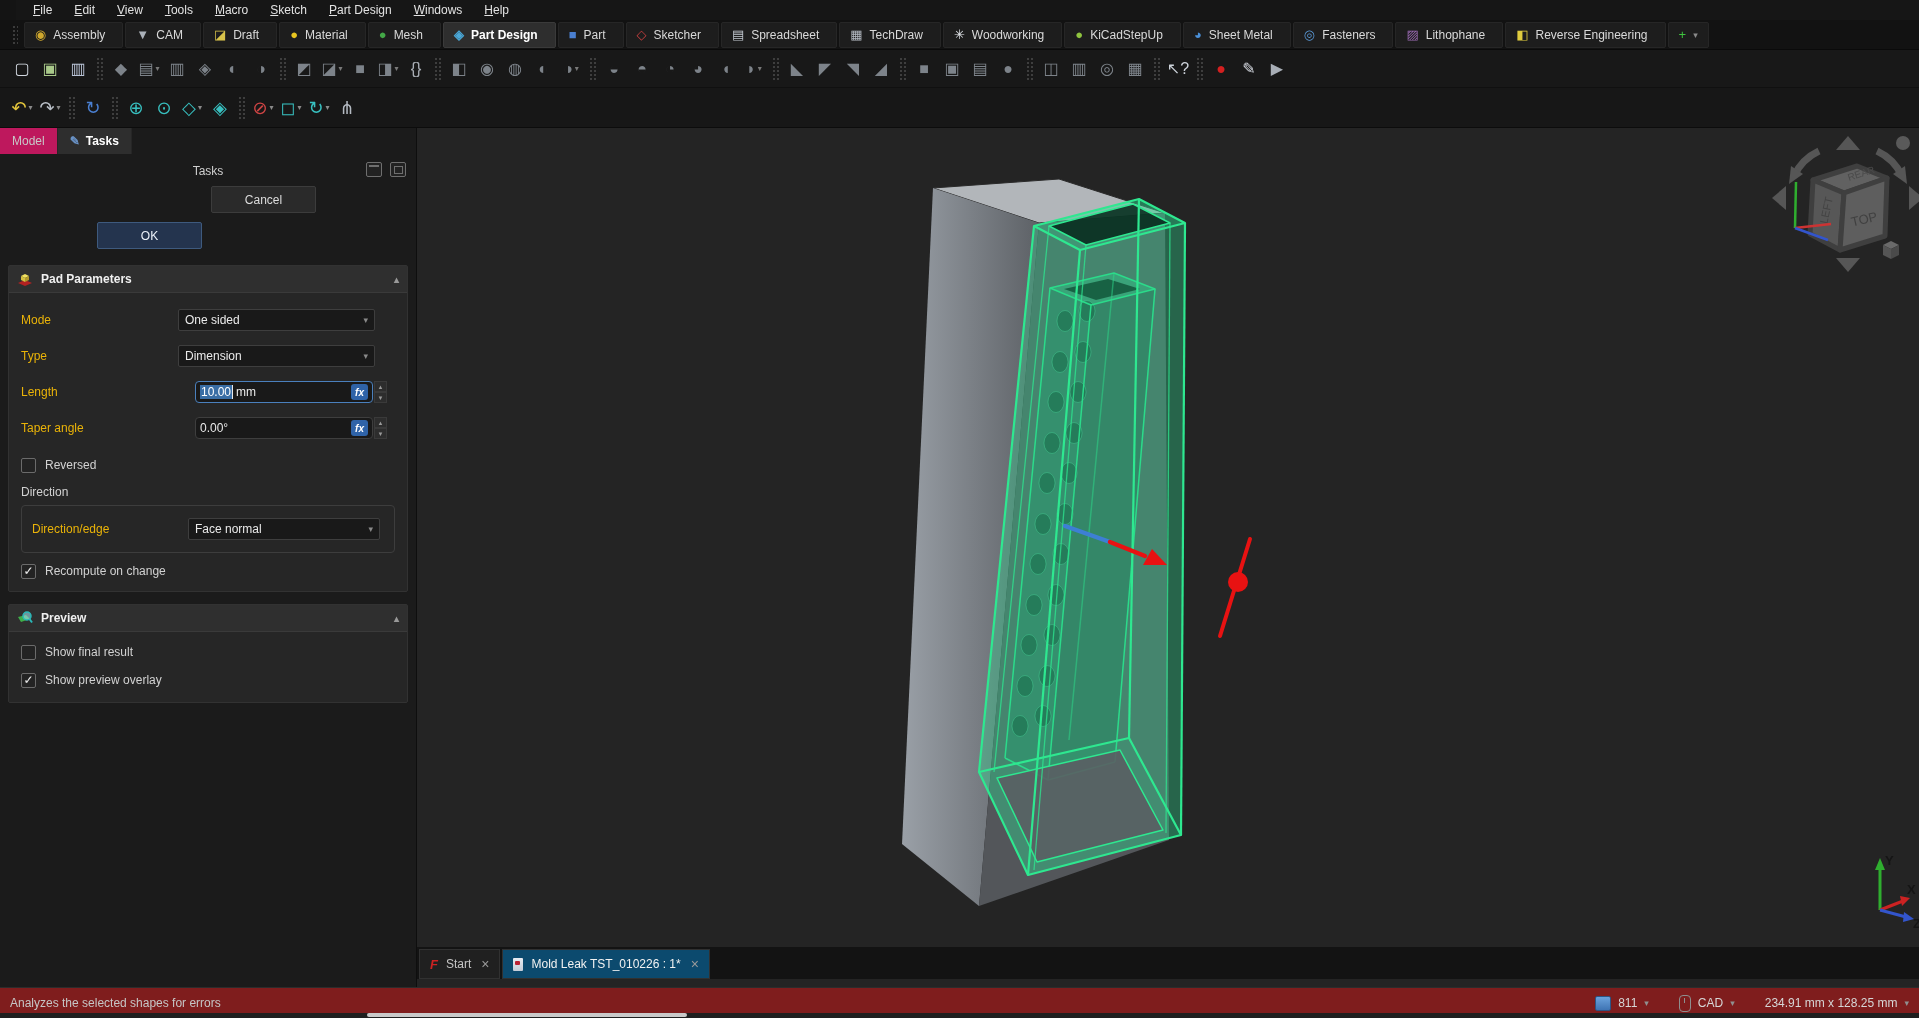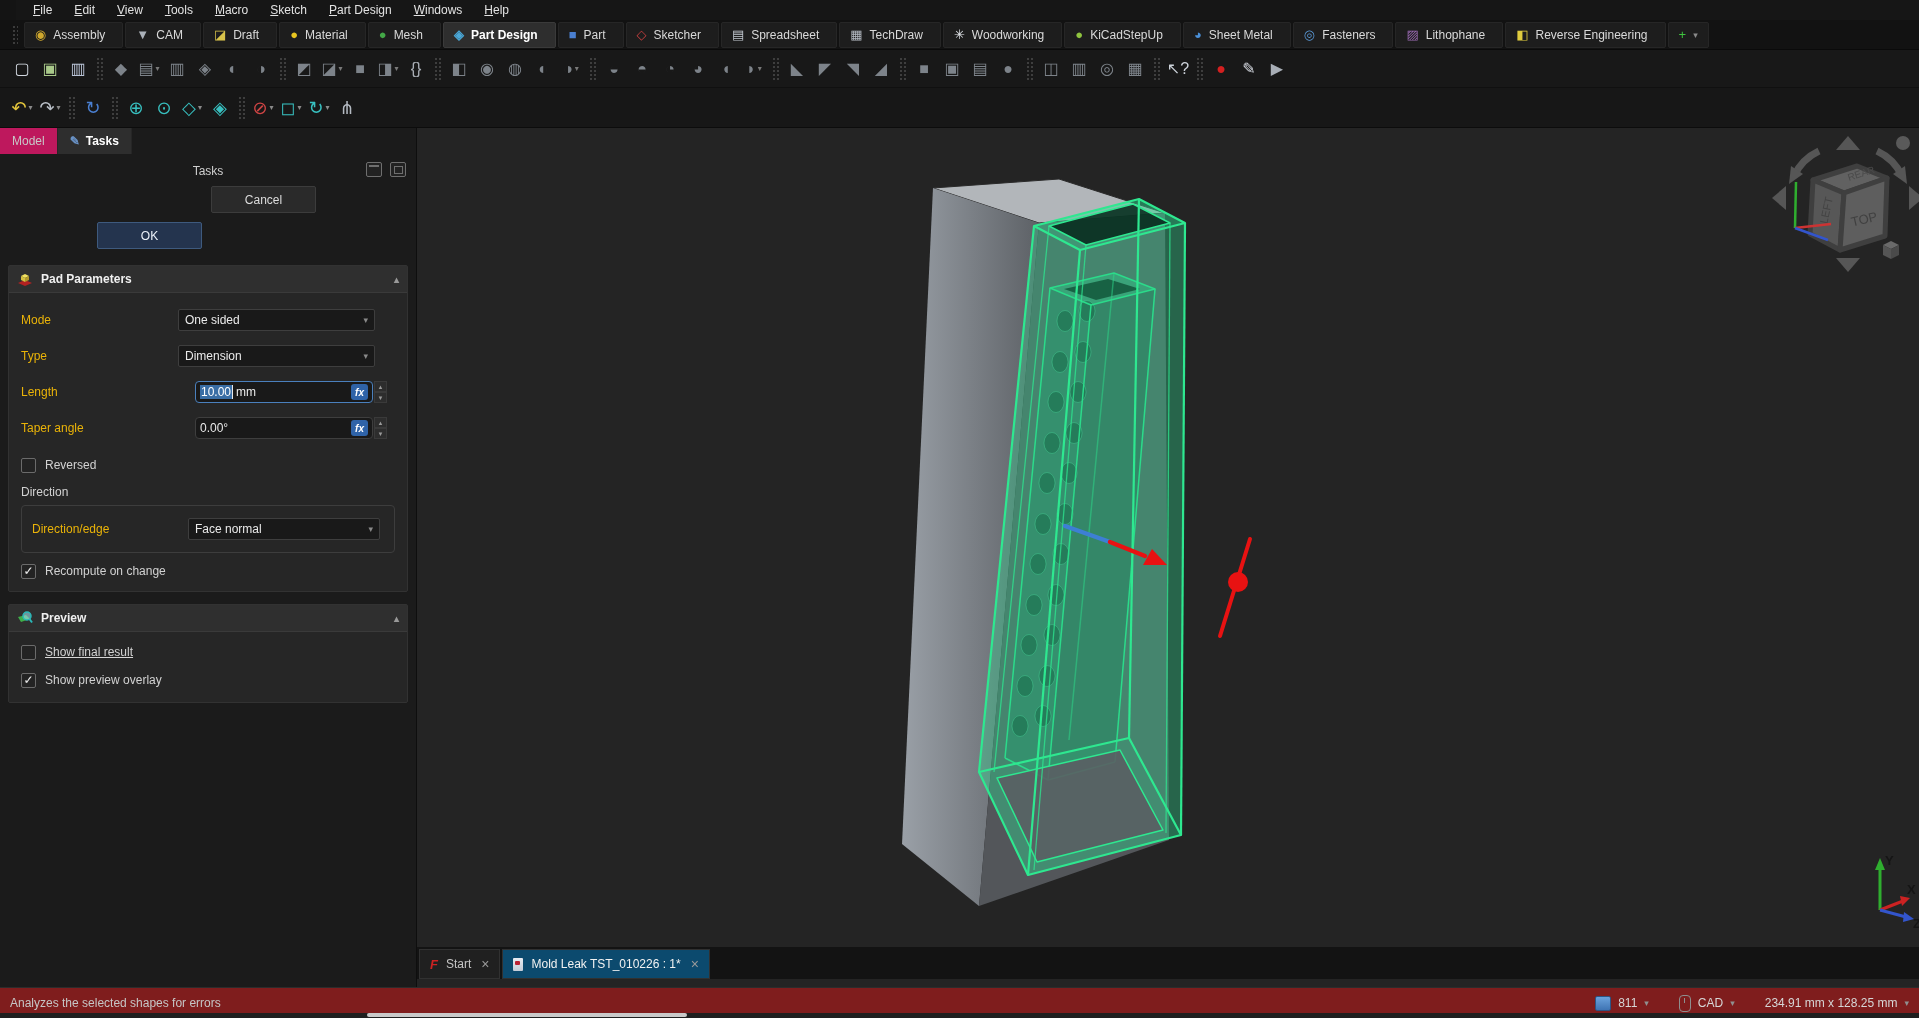--- a/index.html
+++ b/index.html
@@ -569,21 +569,21 @@
       <div class="section-header">
         <svg width="16" height="16">
           <polygon points="1,7 9,5 13,9 4,12" fill="#3fae4a"></polygon>
           <circle cx="10" cy="6" r="4" fill="#9adbe8" fill-opacity="0.6" stroke="#2ab8b8" stroke-width="1.5"></circle>
           <line x1="12.5" y1="9" x2="15" y2="12.5" stroke="#2ab8b8" stroke-width="2"></line>
         </svg>
         <span>Preview</span>
         <span class="sh-arrow">▴</span>
       </div>
       <div class="section-body" style="padding-top:12px;">
-        <div class="cbrow" style="margin-bottom:12px;text-decoration:underline;">
+        <div class="cbrow" style="margin-bottom:12px;">
           <span class="cb">
               <span></span>
             </span>
           <span class="seclabel">Show final result</span>
         </div>
         <div class="cbrow" style="margin-bottom:2px;">
           <span class="cb">
               <span>✓</span>
             </span>
           <span class="seclabel">Show preview overlay</span>

